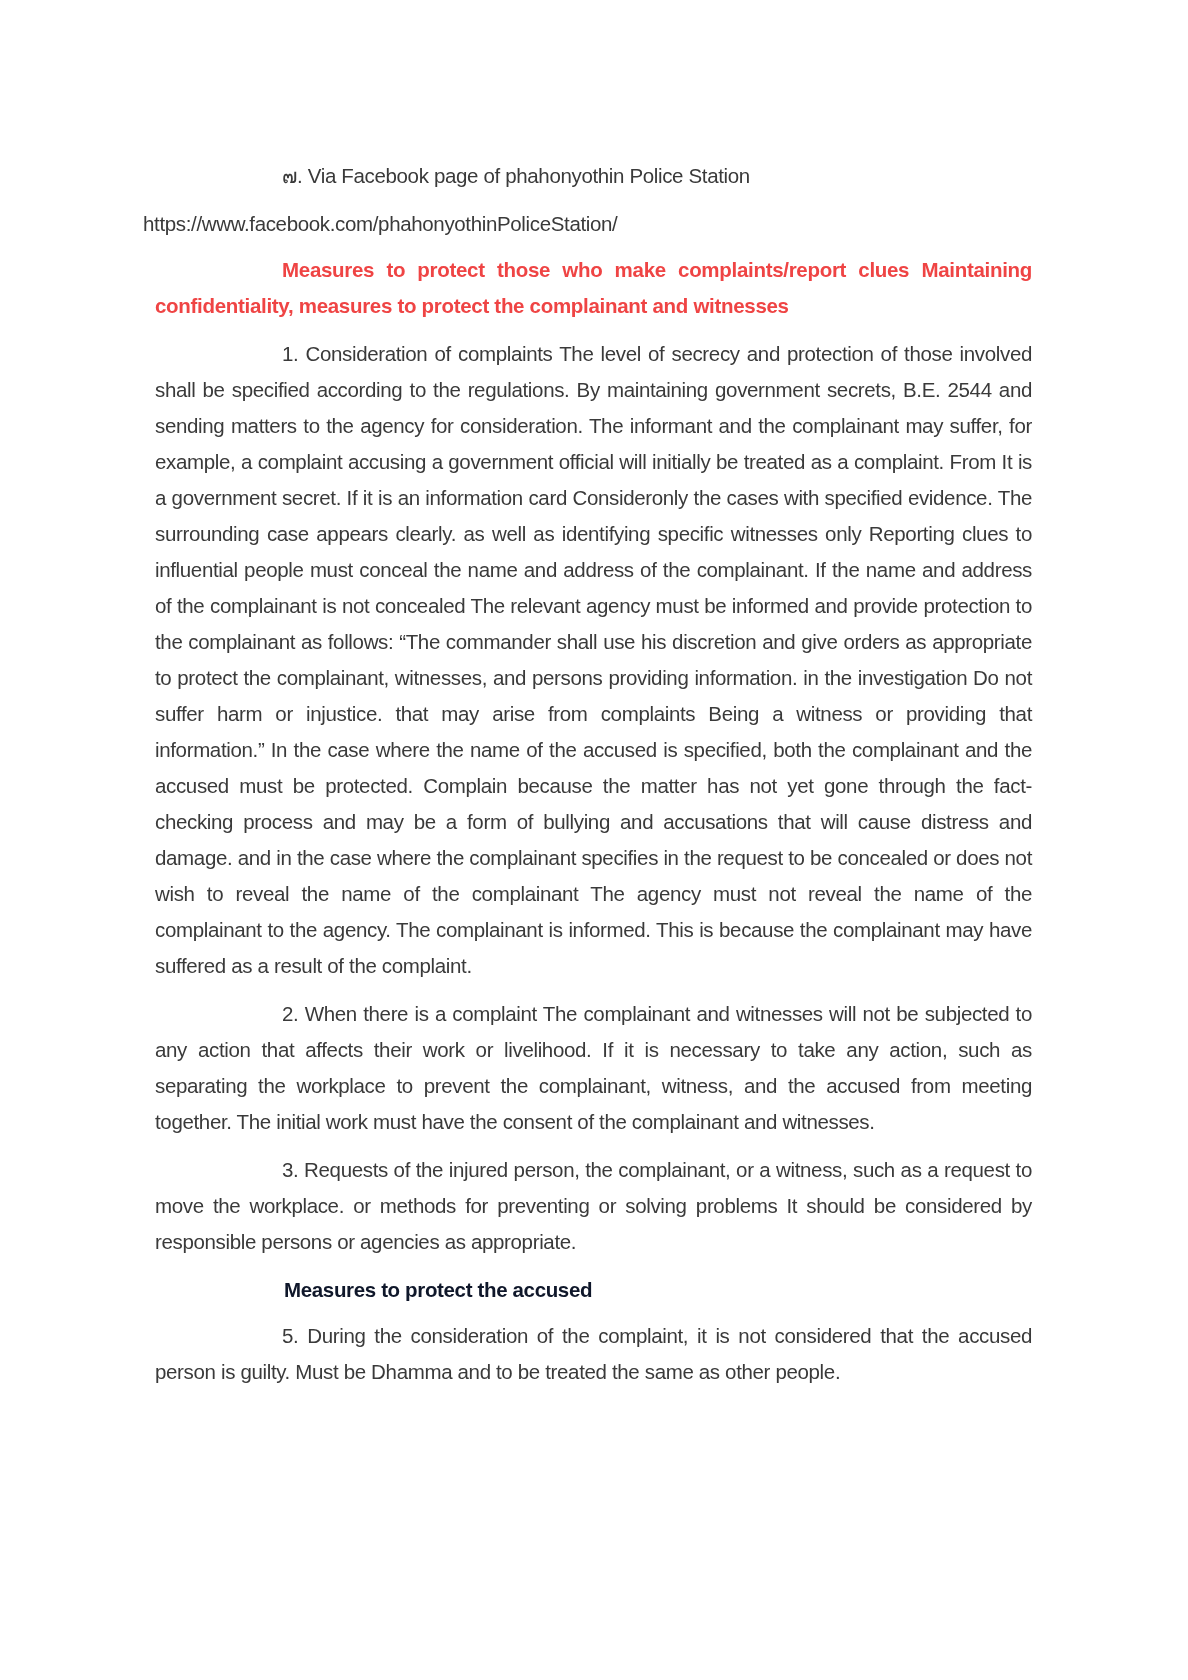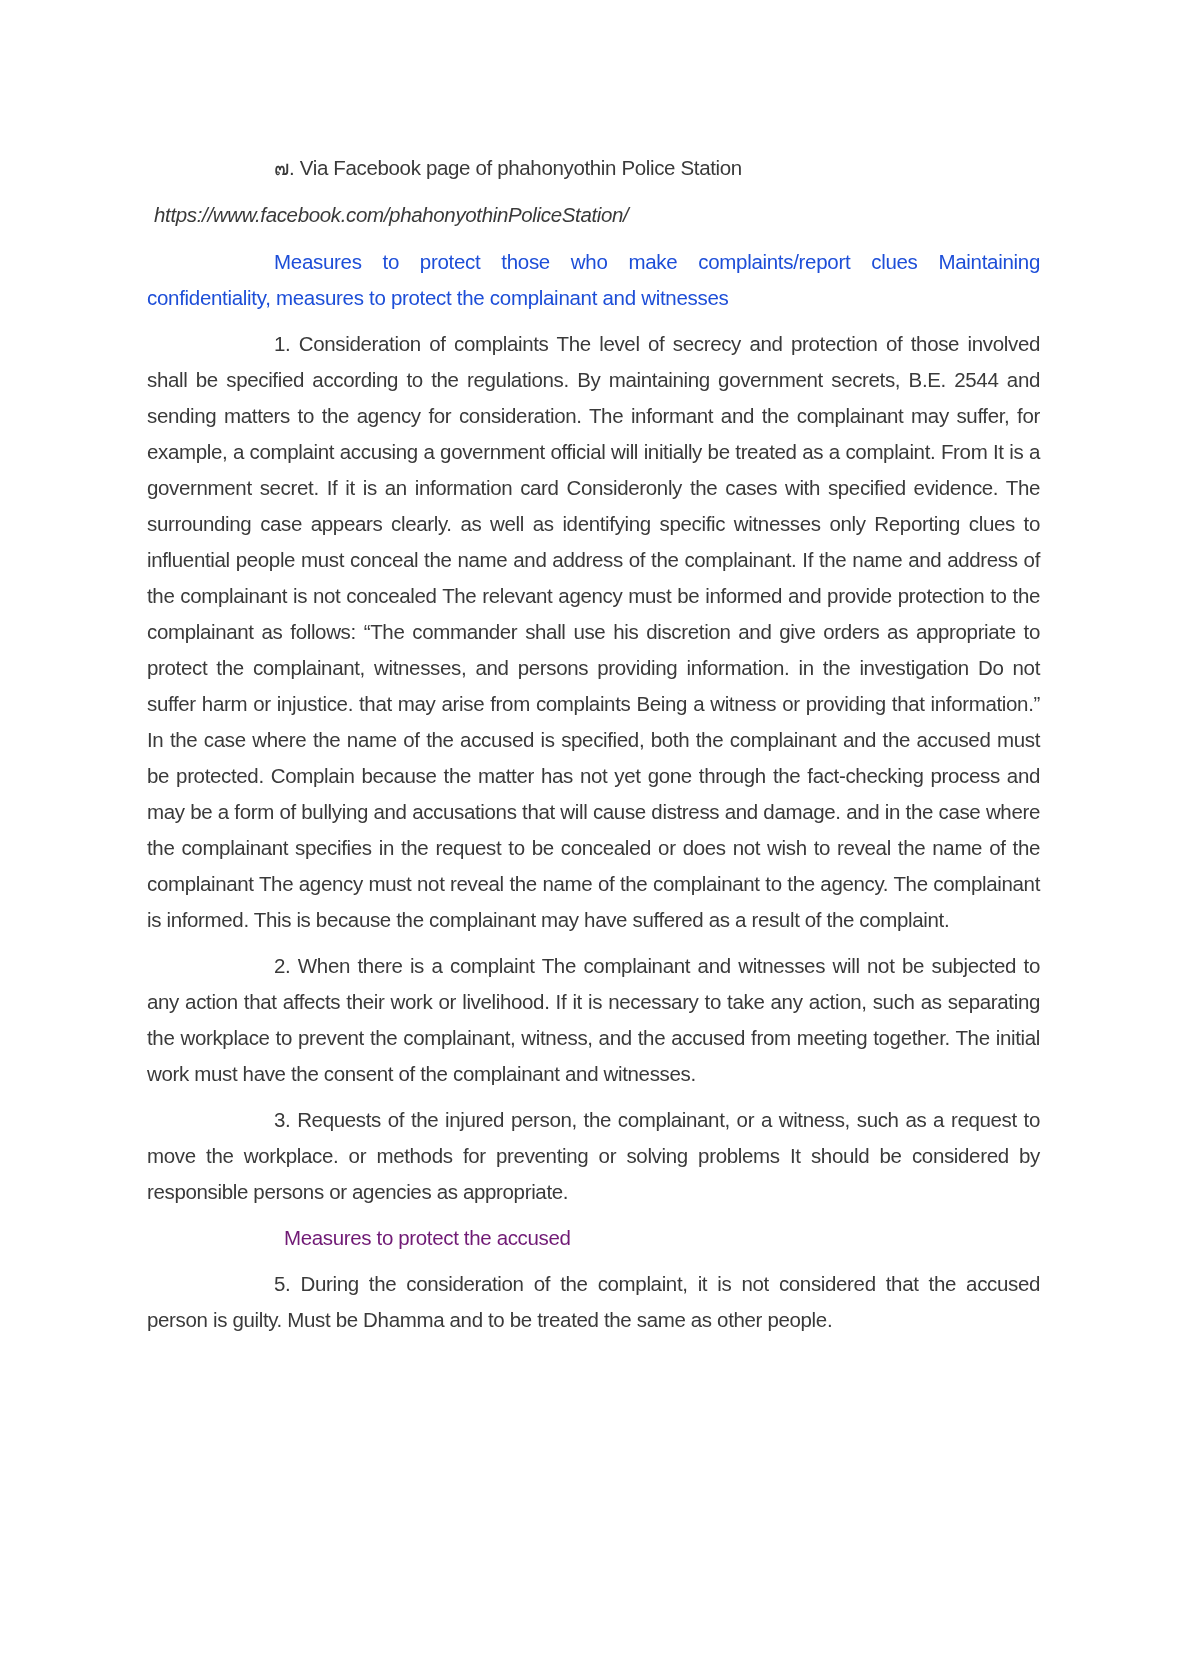--- a/index.html
+++ b/index.html
@@ -3,26 +3,26 @@
   <meta charset="utf-8">
   <style>
     html, body { margin: 0; padding: 0; background: #ffffff; }
     body { width: 1188px; height: 1680px; position: relative; overflow: hidden; }
     .page {
       position: absolute; left: 143px; top: 146px; width: 901px;
       font-family: "Liberation Sans Narrow", "Liberation Sans", sans-serif;
       font-size: 20.5px; color: #3a3a3a; line-height: 36px;
       letter-spacing: -0.35px;
     }
-    .p { margin: 4px; text-align: justify; }
+    .p { margin: 12px; text-align: justify; }
     .indent { text-indent: 127px; }
     .gap { margin-top: 10px; }
-    .url { margin: 11px; font-style: italic; }
-    .heading { color: #1d4ed8; font-weight: 400; letter-spacing: -0.3px; }
-    .heading2 { color: #701a75; font-weight: 400; padding-left: 141px; margin: 10px 0 0 0; }
+    .url { margin: 0; }
+    .heading { color: #ef4444; font-weight: 700; letter-spacing: -0.3px; }
+    .heading2 { color: #0f172a; font-weight: 700; padding-left: 141px; margin: 10px 0 0 0; }
     .lastline-left { text-align-last: left; }
   </style>
 </head>
 <body>
 
 <div class="page">
   <p class="p indent lastline-left">๗. Via Facebook page of phahonyothin Police Station</p>
   <p class="url">https://www.facebook.com/phahonyothinPoliceStation/</p>
 
   <p class="p indent heading gap lastline-left">Measures to protect those who make complaints/report clues Maintaining confidentiality, measures to protect the complainant and witnesses</p>

